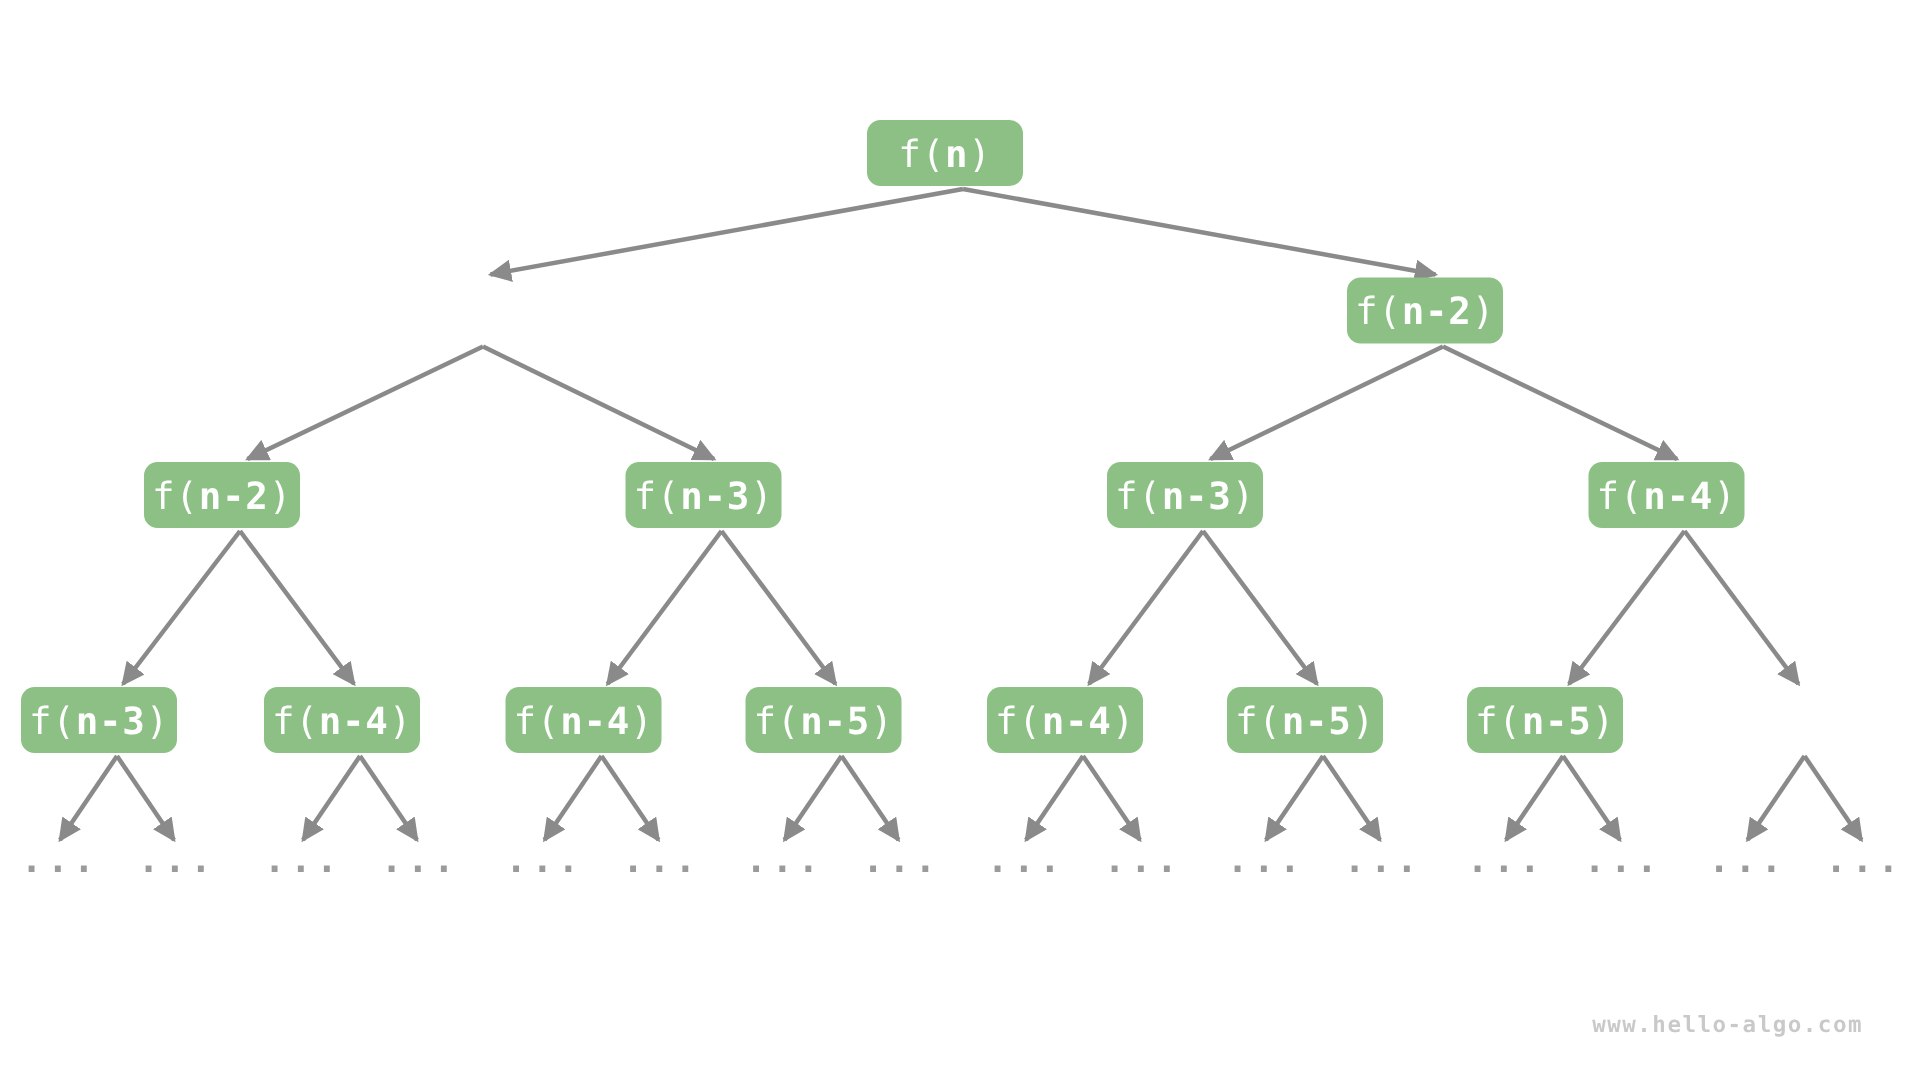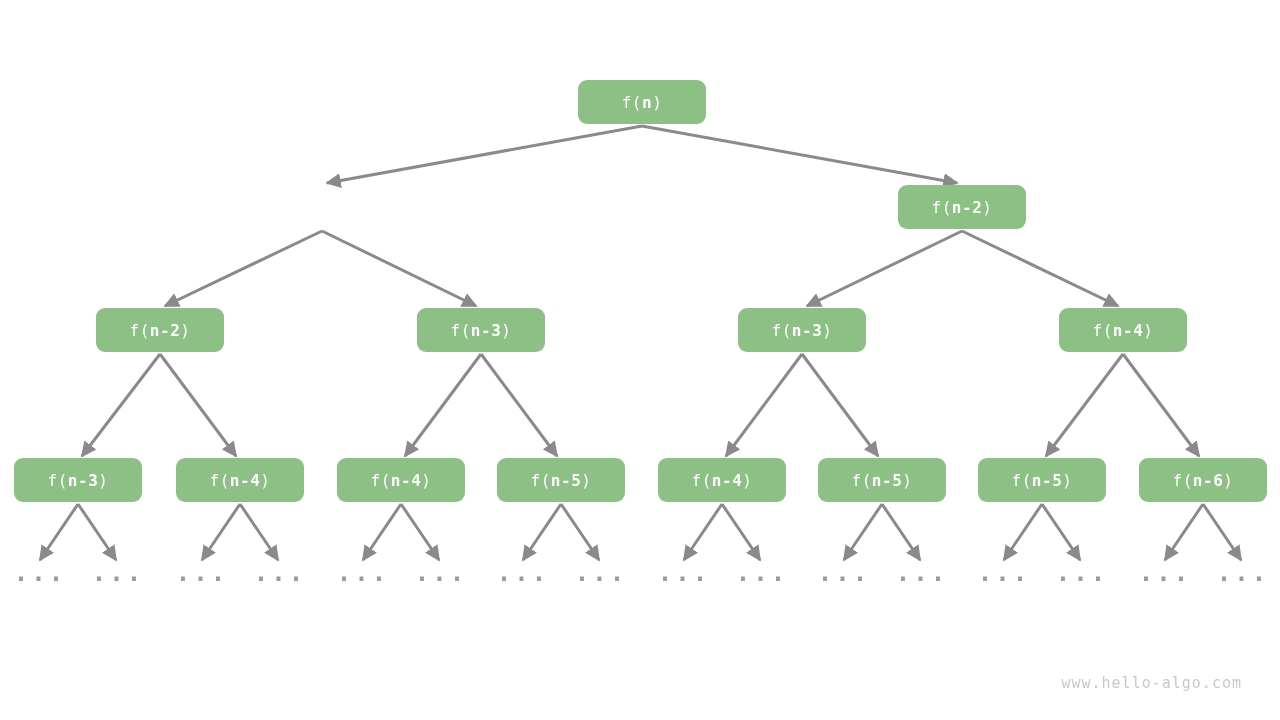--- a/index.html
+++ b/index.html
@@ -4,37 +4,37 @@
 <style>
   html,body{margin:0;padding:0;background:#ffffff;}
   .stage{
     position:relative;width:1280px;height:720px;background:#ffffff;overflow:hidden;
     font-family:"DejaVu Sans Mono","Liberation Mono",monospace;
   }
   .edges{position:absolute;left:0;top:0;}
   .edges line{stroke:var(--arrow-color,#8a8a8a);stroke-width:3;}
   .edges marker path{fill:var(--arrow-color,#8a8a8a);}
   .node{
-    position:absolute;width:128px;height:44px;
+    position:absolute;width:104px;height:44px;
     background:var(--node-fill,#8cc084);border-radius:9px;
     color:var(--node-text,#ffffff);
     display:flex;align-items:center;justify-content:center;
-    font-size:16px;letter-spacing:0.5px;
+    font-size:25px;letter-spacing:0.5px;
   }
   .node .arg{font-weight:bold;}
   .dots{
     position:absolute;width:56px;height:30px;line-height:30px;top:0;
     text-align:center;color:var(--dots-color,#9b9b9b);
     font-size:24px;font-weight:bold;letter-spacing:3px;
     user-select:none;
   }
   .watermark{
     position:absolute;right:38px;top:674px;
     color:var(--watermark-color,#c9c9c9);
-    font-size:15px;letter-spacing:1px;
+    font-size:15px;letter-spacing:1px;font-weight:bold;
   }
 </style>
 </head>
 <body style="background: rgb(255, 255, 255);">
 
 <div class="stage">
 
   <svg class="edges" width="1280" height="720" aria-hidden="true">
     <defs>
       <marker id="ah" markerWidth="5.5" markerHeight="5" refX="4.6" refY="2.5" orient="auto">
@@ -108,23 +108,20 @@
     </div>
   <div class="node" style="left:658px;top:458px">
       <span><span>f(</span><span class="arg">n-4</span><span>)</span></span>
     </div>
   <div class="node" style="left:818px;top:458px">
       <span><span>f(</span><span class="arg">n-5</span><span>)</span></span>
     </div>
   <div class="node" style="left:978px;top:458px">
       <span><span>f(</span><span class="arg">n-5</span><span>)</span></span>
     </div>
-  <div class="node" style="left:1139px;top:458px">
-      <span><span>f(</span><span class="arg">n-6</span><span>)</span></span>
-    </div>
 
   <div class="dots" style="left:12px;top:558px">...</div>
   <div class="dots" style="left:90px;top:558px">...</div>
   <div class="dots" style="left:174px;top:558px">...</div>
   <div class="dots" style="left:252px;top:558px">...</div>
   <div class="dots" style="left:335px;top:558px">...</div>
   <div class="dots" style="left:413px;top:558px">...</div>
   <div class="dots" style="left:495px;top:558px">...</div>
   <div class="dots" style="left:573px;top:558px">...</div>
   <div class="dots" style="left:656px;top:558px">...</div>

